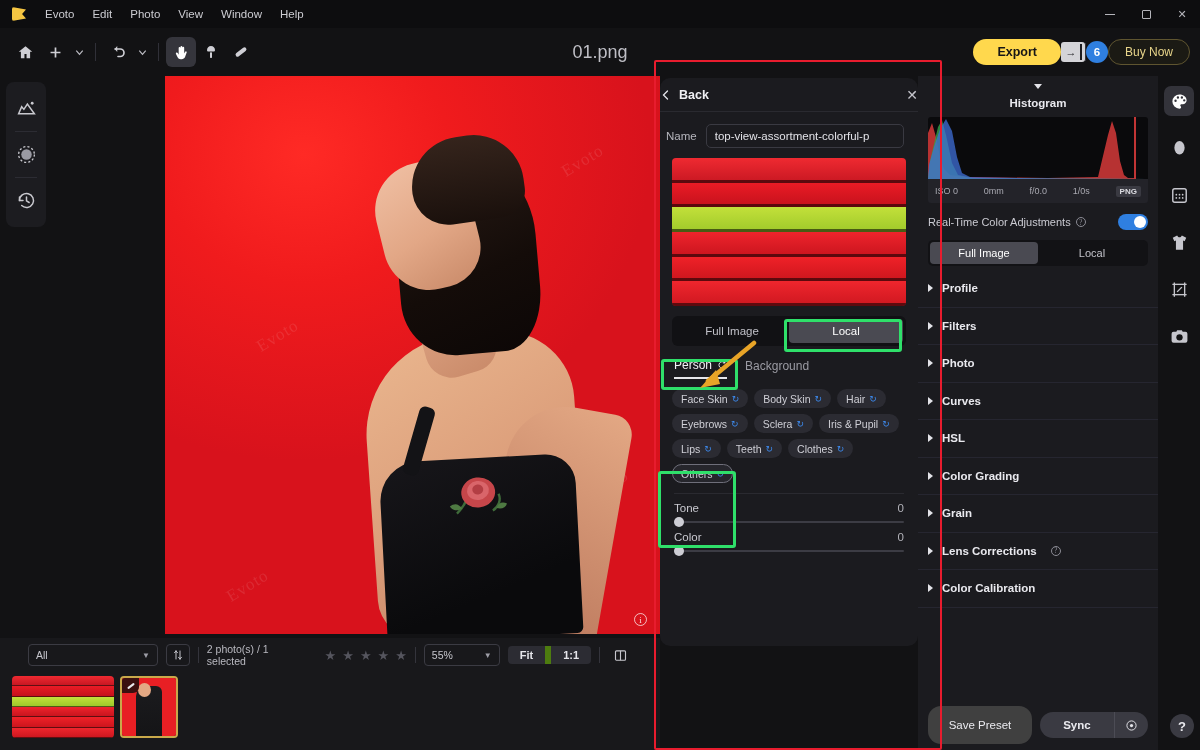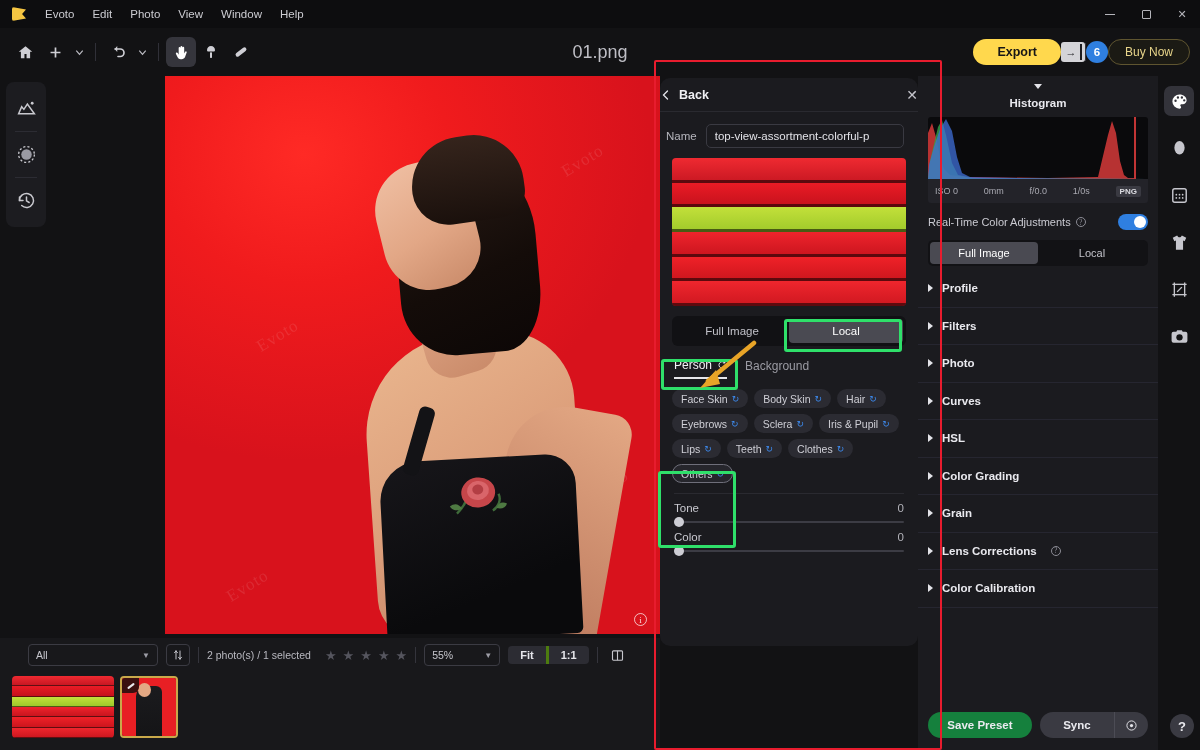--- a/index.html
+++ b/index.html
@@ -298,22 +298,22 @@
   .acc-item {
     height: 37.5px; display: flex; align-items: center; gap: 9px;
     padding: 0 10px; border-bottom: 1px solid #262630; cursor: pointer;
   }
 
   .rp-footer {
     position: absolute; left: 0; bottom: 0; width: 240px; height: 50px;
     display: flex; align-items: center; gap: 8px; padding: 0 10px;
   }
   .fbtn {
-    height: 26px; border-radius: 13px; background: #15803d; color: #eaeaef;
-    font-size: 11.5px; font-weight: bold; display:flex; align-items:center; justify-content:center;
+    height: 38px; border-radius: 13px; background: #404040; color: #eaeaef;
+    font-size: 11.5px; font-weight: normal; display:flex; align-items:center; justify-content:center;
     cursor: pointer; border: none; font-family:"Liberation Sans",sans-serif;
   }
   .fbtn.save { flex: 1.25; }
   .sync-wrap { flex: 1.3; height: 26px; border-radius: 13px; background: #3a3a42; display:flex; align-items:center; }
   .sync-main { flex:1; text-align:center; font-size:11.5px; font-weight:bold; color:#eaeaef; cursor:pointer; }
   .sync-gear { width: 34px; height: 26px; border-left: 1px solid #4c4c55; display:flex; align-items:center; justify-content:center; cursor:pointer; }
 
   .help-btn {
     position: absolute; right: 6px; bottom: 12px; width: 24px; height: 24px;
     border-radius: 50%; background: #3a3a42; color: #eaeaef; font-size: 13px; font-weight: bold;
@@ -349,21 +349,21 @@
   .bb-sep { width:1px; height:16px; background:#34343c; }
   .bb-count { font-size: 10.5px; color: #b9b9c0; }
   .stars { display:flex; gap:6px; margin-left: 6px; }
   .star { color: #55555e; font-size: 13px; cursor:pointer; }
   .bb-zoom {
     width: 76px; height: 22px; border:1px solid #3b3b43; border-radius:4px;
     display:flex; align-items:center; padding:0 7px; font-size:10.5px; color:#c6c6cd; cursor:pointer;
   }
   .fitgroup { display:flex; background:#2c2c33; border-radius:4px; overflow:hidden; }
   .fitbtn { padding: 3px 12px; font-size:11px; font-weight:bold; color:#e6e6eb; cursor:pointer; }
-  .fitbtn + .fitbtn { border-left: 3px solid #4d7c0f; }
+  .fitbtn + .fitbtn { border-left: 6px solid #4d7c0f; }
   .compare {
     width:24px; height:22px; display:flex; align-items:center; justify-content:center; color:#c6c6cd; cursor:pointer;
   }
   .filmstrip { display: flex; gap: 6px; padding: 4px 12px; }
   .thumb { height: 62px; border-radius: 4px; overflow: hidden; position: relative; cursor: pointer; }
   .thumb.wide { width: 102px; }
   .thumb.tall { width: 58px; border: 2px solid #c9a94a; }
   .thumb-badge {
     position:absolute; left:0; top:0; width:17px; height:15px; background:#3a1010;
     border-radius: 3px 0 6px 0; display:flex; align-items:center; justify-content:center;

